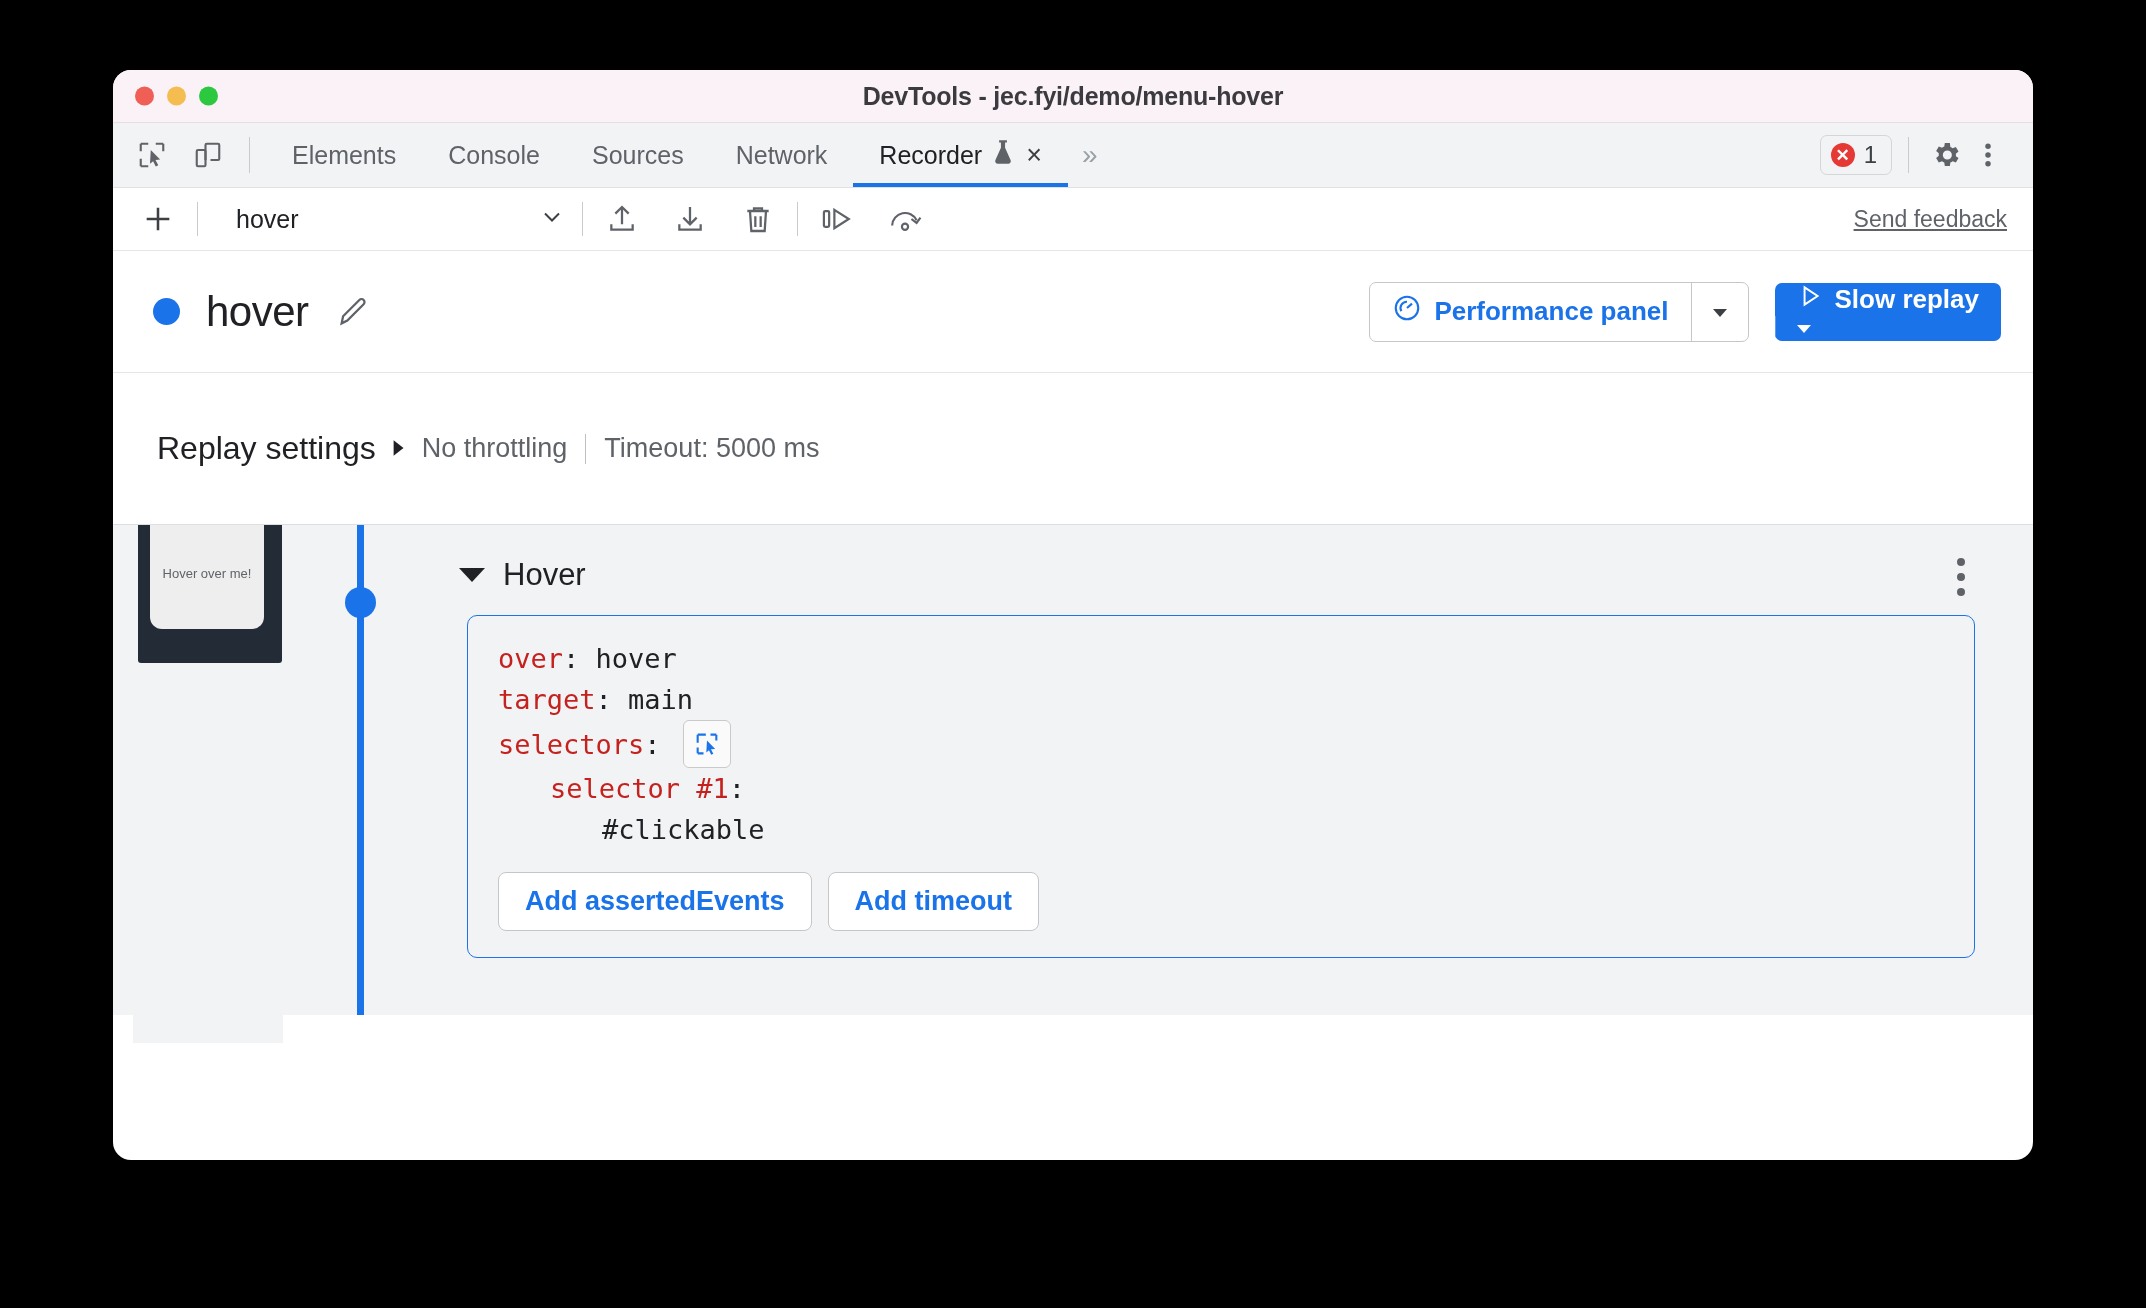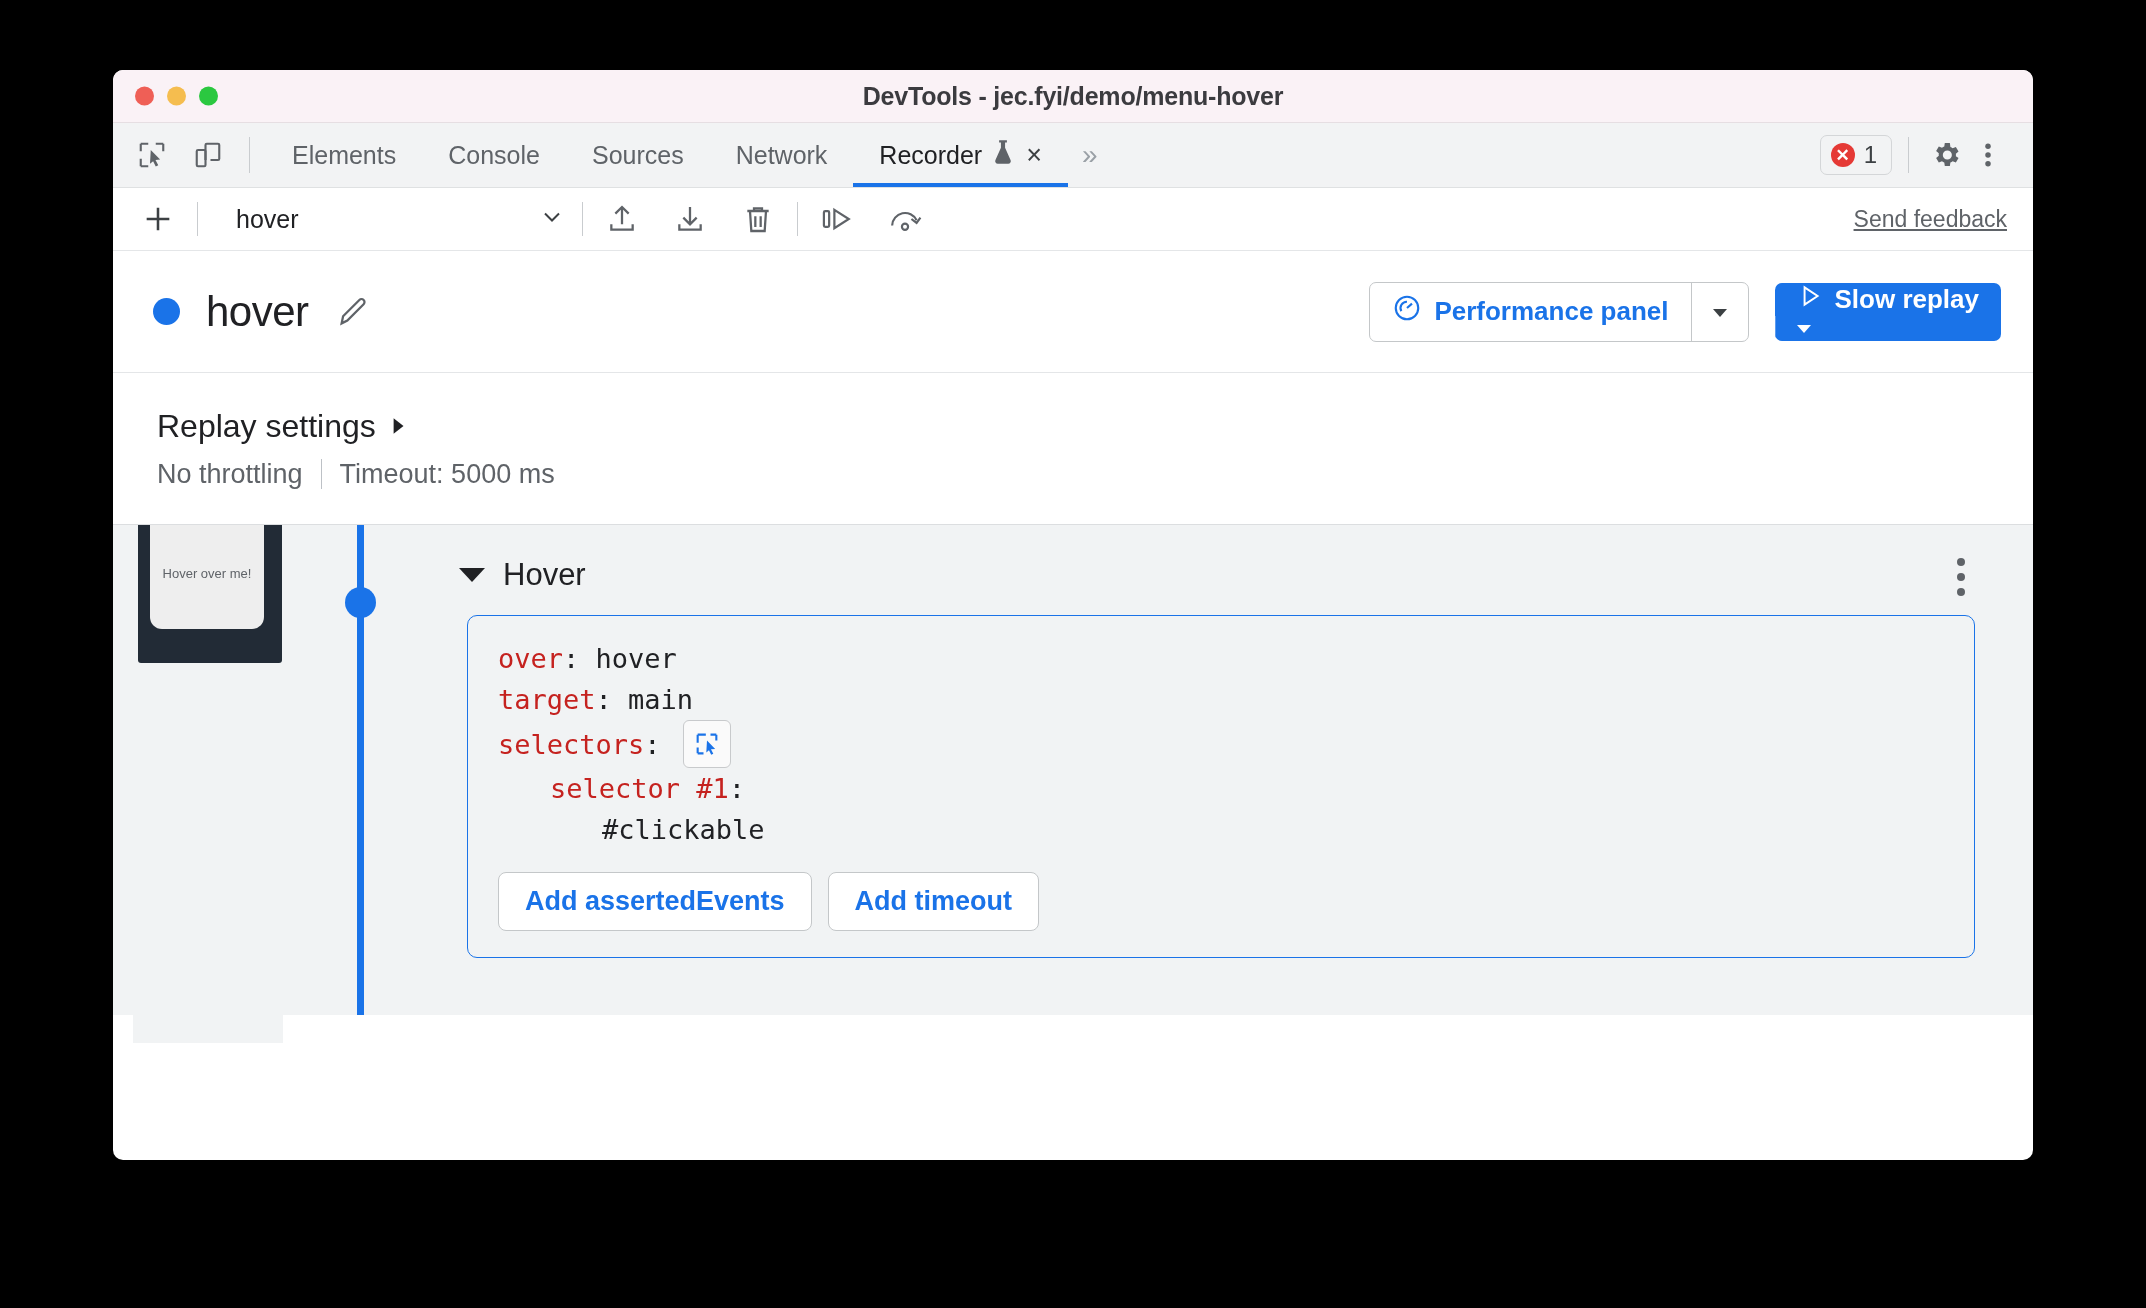--- a/index.html
+++ b/index.html
@@ -20,21 +20,21 @@
   }
 
   
   .window {
     position: absolute;
     left: 113px;
     top: 70px;
     width: 1920px;
     height: 1090px;
     background: #ffffff;
-    border-radius: 10px;
+    border-radius: 18px;
     overflow: hidden;
     box-shadow: 0 14px 60px rgba(0,0,0,0.55);
   }
 
   
   .titlebar {
     position: relative;
     height: 52px;
     background: #faf2f6;
     border-bottom: 1px solid #e6dee2;
@@ -274,21 +274,21 @@
   .settings-strip {
     height: 152px;
     background: #fff;
     border-bottom: 1px solid #dcdee0;
     display: flex;
     padding: 0 42px 0 44px;
     box-sizing: border-box;
     align-items: center;
     justify-content: space-between;
   }
-  .strip-col { display: flex; flex-direction: column; gap: 14px; }
+  .strip-col { display: flex; flex-direction: row; gap: 14px; }
   .strip-col.right { align-items: flex-start; }
   .strip-title {
     font-size: 32px;
     color: #202124;
     display: flex;
     align-items: center;
     gap: 12px;
   }
   .strip-sub {
     font-size: 27px;

